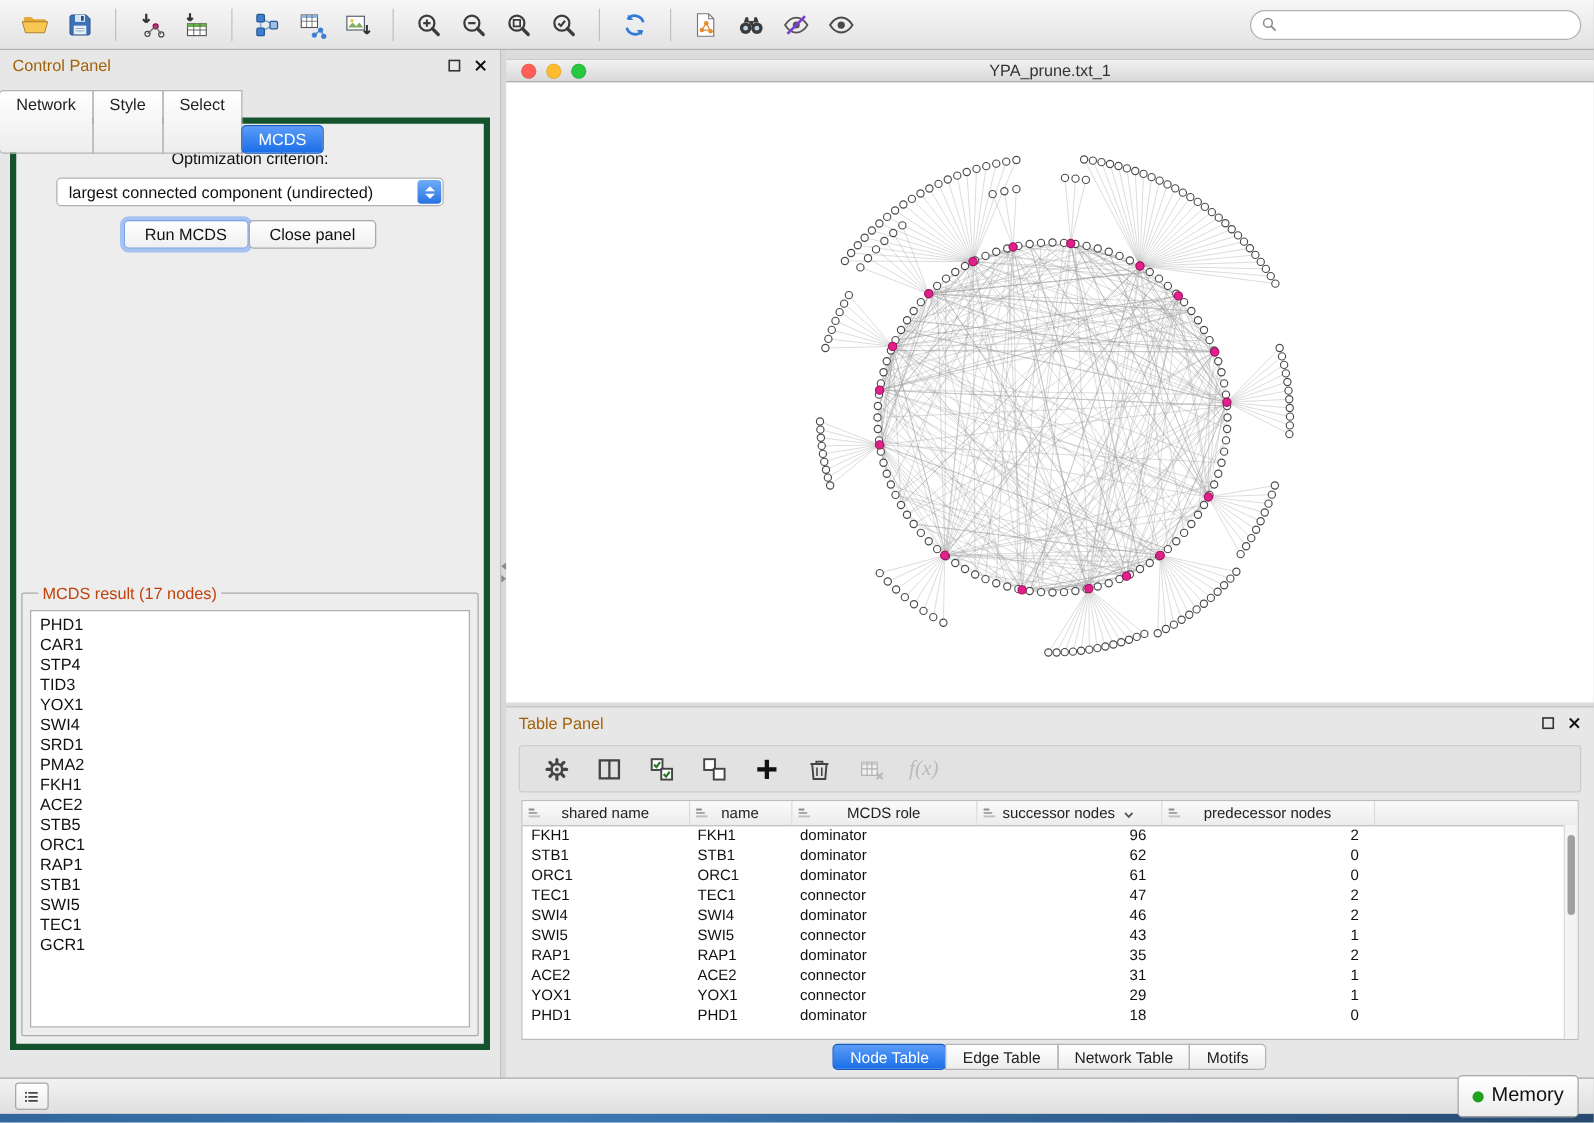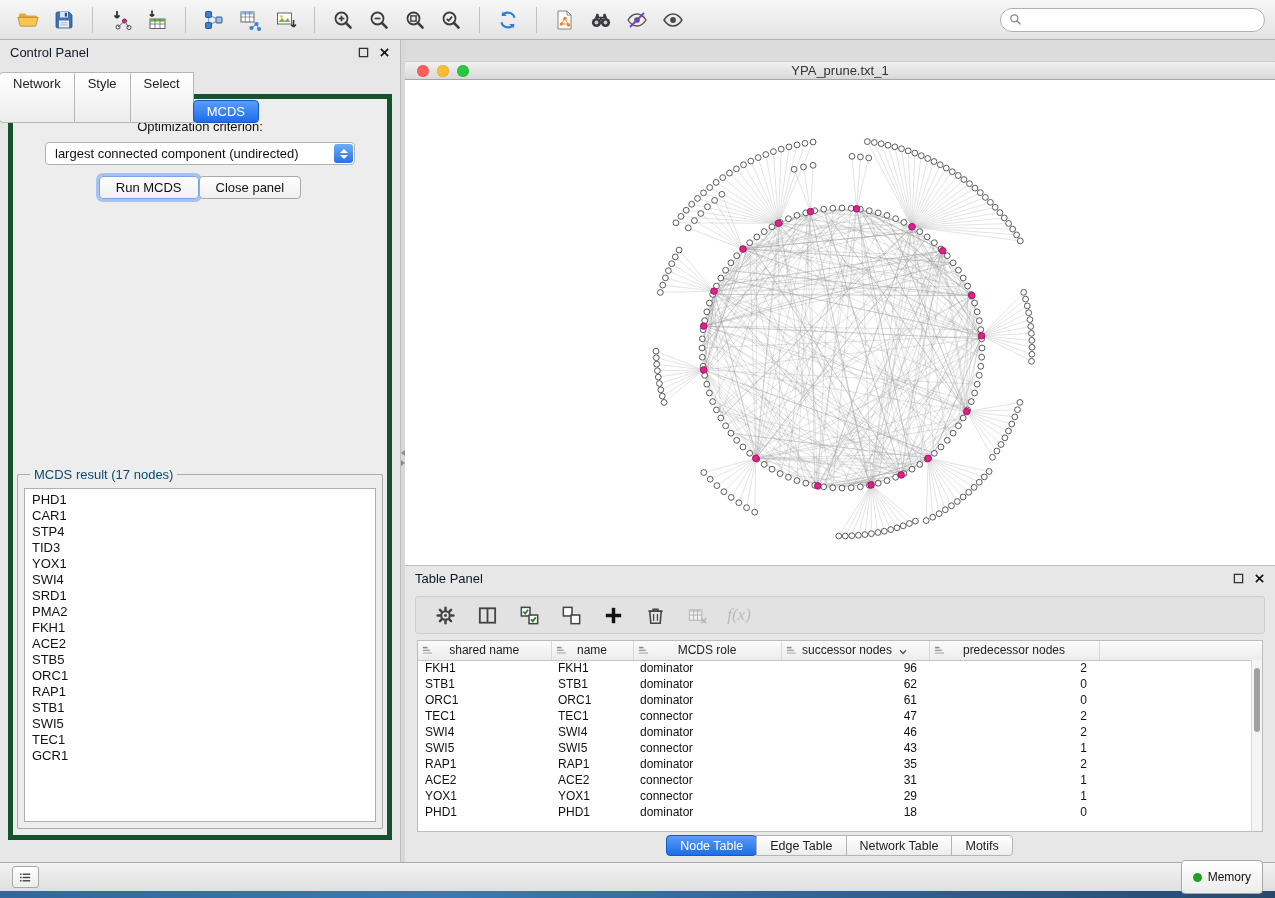--- a/index.html
+++ b/index.html
@@ -16,21 +16,21 @@
   .tb-btn { width:36px; height:30px; border:none; background:transparent; display:flex; align-items:center; justify-content:center; border-radius:4px; }
   .tb-btn svg { width:24px; height:24px; }
   .tb-sep { width:1px; height:26px; background:#c2c2c2; margin:0 10px; }
   .search-box { margin-left:auto; width:265px; height:24px; background:#fff; border:1px solid #b0b0b0;
     border-radius:12px; display:flex; align-items:center; padding:0 8px; }
   .search-box svg { width:13px; height:13px; margin-right:5px; flex:none; }
   .search-box input { border:none; outline:none; flex:1; font-size:12px; background:transparent; font-family:"Liberation Sans",sans-serif; }
 
   
   .control-panel { position:absolute; left:0; top:40px; width:401px; height:822px; background:#e7e7e7; border-right:1px solid #bdbdbd; }
-  .panel-header { height:24px; display:flex; align-items:center; padding:0 10px; font-size:13px; color:#0f172a; }
+  .panel-header { height:24px; display:flex; align-items:center; padding:0 10px; font-size:13px; color:#a16207; }
   .panel-header .hdr-icons { margin-left:auto; display:flex; gap:10px; align-items:center; }
   .hdr-ic { width:11px; height:11px; display:inline-flex; }
   .hdr-ic svg { width:11px; height:11px; }
 
   .seg { position:absolute; left:0; top:32px; width:100%; display:flex; z-index:2; }
   .seg-tab { font-size:13px; padding:3px 13px; background:linear-gradient(#ffffff,#ededed);
     border:1px solid #b6b6b6; margin-left:-1px; color:#222; cursor:default; }
   .seg-tab:first-child { border-radius:4px 0 0 4px; }
   .seg-tab:last-child { border-radius:0 4px 4px 0;margin-top:28px; }
   .seg-tab.active { background:linear-gradient(#5b9cf8,#1a6ee8); color:#fff; border-color:#1659c0; border-radius:4px; }
@@ -45,34 +45,34 @@
   .stepper i { width:0; height:0; border-left:4px solid transparent; border-right:4px solid transparent; display:block; }
   .stepper .up { border-bottom:4px solid #fff; }
   .stepper .dn { border-top:4px solid #fff; }
 
   .btn-row { position:absolute; top:77px; width:100%; display:flex; justify-content:center; gap:0; }
   .push-btn { font-size:13px; padding:3px 16px; background:linear-gradient(#ffffff,#efefef);
     border:1px solid #a9a9a9; border-radius:4px; color:#111; font-family:"Liberation Sans",sans-serif; }
   .push-btn.focused { border-color:#7aa4e8; box-shadow:0 0 0 3px rgba(96,152,245,.5); }
 
   .mcds-fieldset { position:absolute; left:4px; right:4px; top:368px; bottom:6px; border:1px solid #aaaaaa; border-radius:2px; padding:6px; }
-  .mcds-fieldset legend { font-size:13px; color:#0c4a6e; padding:0 4px; margin-left:6px; }
+  .mcds-fieldset legend { font-size:13px; color:#c2410c; padding:0 4px; margin-left:6px; }
   .mcds-list { width:100%; height:100%; background:#fff; border:1px solid #b0b0b0; overflow:hidden; padding:3px 0; }
   .list-item { font-size:13px; line-height:16px; padding-left:7px; color:#111; }
 
   .v-splitter { position:absolute; left:401px; top:40px; width:4px; height:822px; background:#d8d8d8; }
   .split-handle { position:absolute; top:408px; left:0; width:4px; height:26px; display:flex; flex-direction:column; align-items:center; gap:4px; padding-top:2px; }
   .split-handle i { width:0; height:0; display:block; }
   .split-handle .left { border-top:3px solid transparent; border-bottom:3px solid transparent; border-right:4px solid #8a8a8a; }
   .split-handle .right { border-top:3px solid transparent; border-bottom:3px solid transparent; border-left:4px solid #8a8a8a; }
 
   
   .right-area { position:absolute; left:405px; top:40px; width:870px; height:822px; background:#dcdcdc; }
 
-  .network-window { position:absolute; left:0; top:21px; width:870px; height:515px; }
+  .network-window { position:absolute; left:0; top:7px; width:870px; height:515px; }
   .net-titlebar { height:19px; background:linear-gradient(#f1f1f1,#d9d9d9); border-top:1px solid #cdcdcd; border-bottom:1px solid #a6a6a6; position:relative; display:flex; align-items:center; justify-content:center; }
   .net-title { font-size:13px; color:#333; }
   .traffic { position:absolute; left:12px; top:0; height:100%; display:flex; align-items:center; gap:8px; }
   .tl { width:12px; height:12px; border-radius:50%; display:inline-block; box-shadow:inset 0 0 1px rgba(0,0,0,.35); }
   .net-canvas { position:absolute; left:0; top:19px; width:870px; height:496px; background:#fff; }
   .net-canvas svg { display:block; }
 
   
   .table-panel { position:absolute; left:0; top:525px; width:870px; height:297px; background:#e7e7e7; border-top:1px solid #c0c0c0; }
   .tp-toolbar { position:absolute; left:10px; right:10px; top:30px; height:38px; background:#e2e2e2;
@@ -101,21 +101,21 @@
   .tp-tab:first-child { border-radius:4px 0 0 4px; }
   .tp-tab:last-child { border-radius:0 4px 4px 0; }
   .tp-tab.active { background:linear-gradient(#5b9cf8,#1a6ee8); color:#fff; border-color:#1659c0; border-radius:4px; }
 
   
   .statusbar { position:absolute; left:0; top:862px; width:100%; height:29px;
     background:linear-gradient(#f2f2f2,#dfdfdf); border-top:1px solid #ababab; display:flex; align-items:center; padding:0 12px; }
   .status-left-btn { width:27px; height:22px; background:linear-gradient(#fff,#ececec); border:1px solid #a8a8a8; border-radius:3px; display:flex; align-items:center; justify-content:center; }
   .status-left-btn svg { width:15px; height:15px; }
   .memory-btn { margin-left:auto; height:22px; background:linear-gradient(#fff,#ececec); border:1px solid #a8a8a8;
-    border-radius:4px; display:flex; align-items:center; gap:6px; padding:16px 11px; font-size:12px; color:#111; }
+    border-radius:4px; display:flex; align-items:center; gap:6px; padding:16px 11px; font-size:16px; color:#111; }
   .mem-dot { width:9px; height:9px; border-radius:50%; display:inline-block; }
 </style>
 </head>
 <body>
 
 <div class="app">
 
   <div class="toolbar">
     <div id="toolbar-icons" style="display:flex;align-items:center;">
         <button class="tb-btn">

